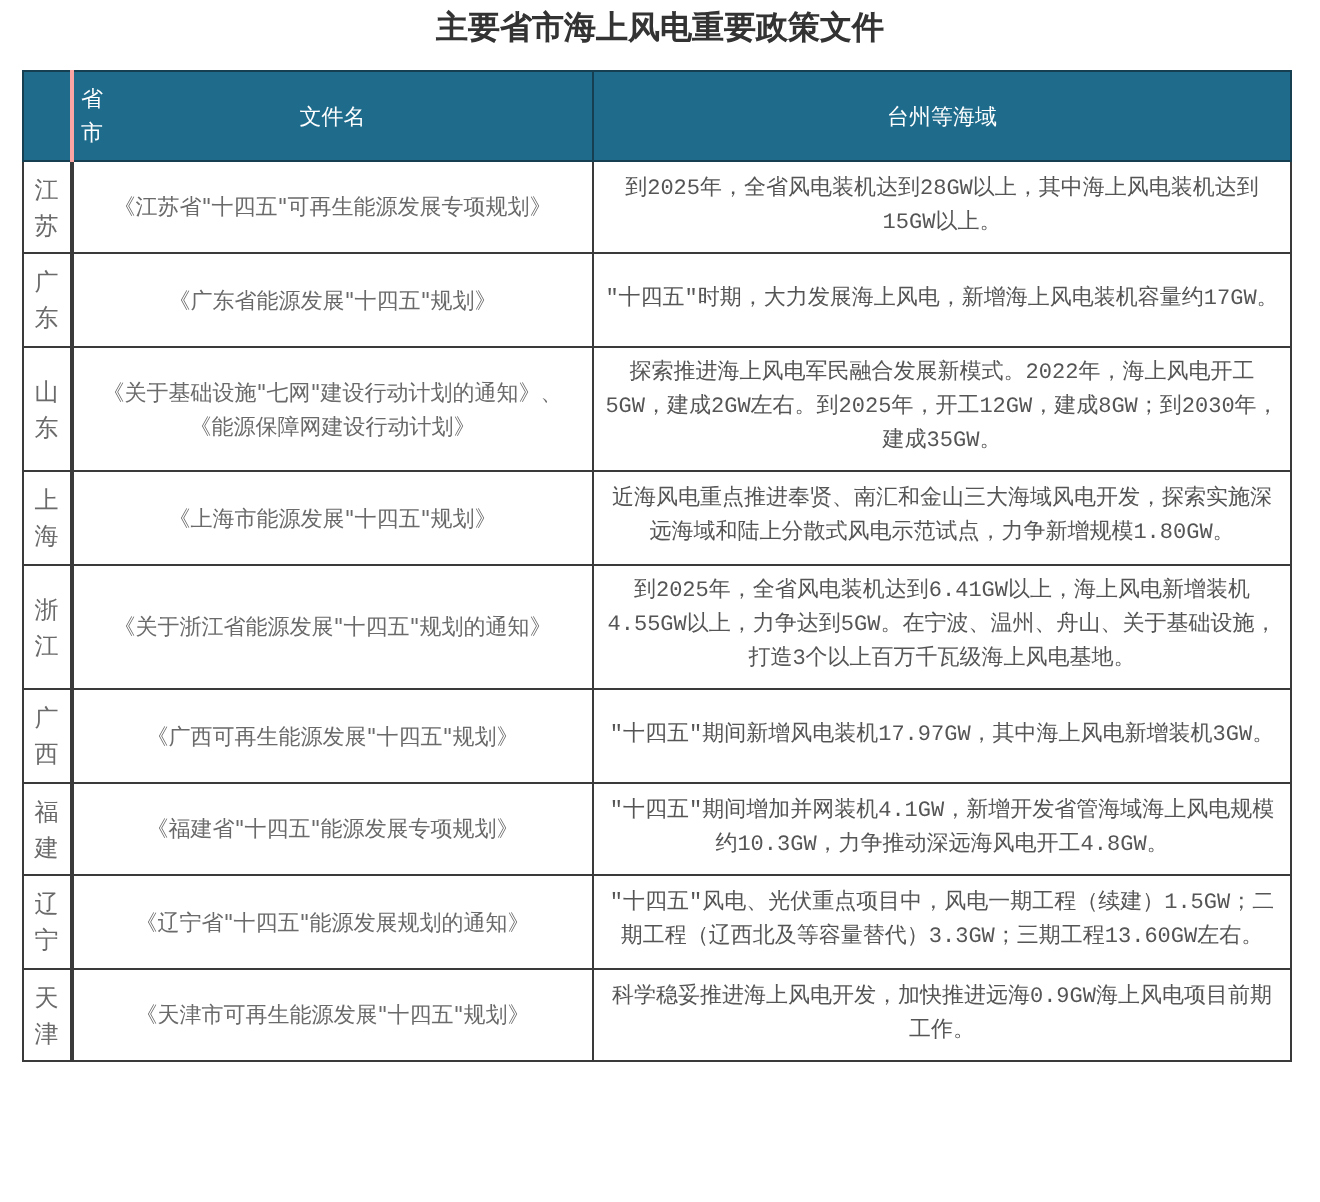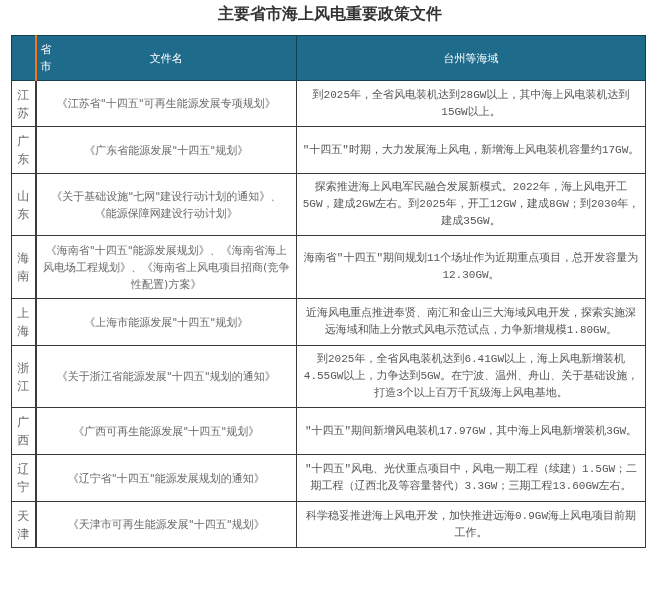--- a/index.html
+++ b/index.html
@@ -43,21 +43,21 @@
       padding: 0 6px;
     }
     table.policy thead th {
       background: #1e6b8c;
       color: #ffffff;
       font-weight: normal;
       height: 44px;
       border-color: #163f52;
     }
     table.policy thead th.col-prov {
-      border-right: 2px solid #f97316;
+      border-right: 2px solid #fca5a5;
       padding-left: 28px;
     }
     table.policy td.prov {
       color: #6a6a6a;
       font-size: 12px;
       line-height: 18px;
       padding: 4px 2px;
       border-right: 2px solid #3a3a3a;
     }
     table.policy td.doc {
@@ -104,40 +104,40 @@
     <tr style="height:47px">
       <td class="prov"><span class="vert">广东</span></td>
       <td class="doc">《广东省能源发展"十四五"规划》</td>
       <td class="content">"十四五"时期，大力发展海上风电，新增海上风电装机容量约17GW。</td>
     </tr>
     <tr style="height:62px">
       <td class="prov"><span class="vert">山东</span></td>
       <td class="doc">《关于基础设施"七网"建设行动计划的通知》、《能源保障网建设行动计划》</td>
       <td class="content">探索推进海上风电军民融合发展新模式。2022年，海上风电开工5GW，建成2GW左右。到2025年，开工12GW，建成8GW；到2030年，建成35GW。</td>
     </tr>
-    <tr style="height:63px">
-      <td class="prov"><span class="vert">海南</span></td>
-      <td class="doc">《海南省"十四五"能源发展规划》、《海南省海上风电场工程规划》、《海南省上风电项目招商(竞争性配置)方案》</td>
-      <td class="content">海南省"十四五"期间规划11个场址作为近期重点项目，总开发容量为12.30GW。</td>
-    </tr>
     <tr style="height:47px">
       <td class="prov"><span class="vert">上海</span></td>
       <td class="doc">《上海市能源发展"十四五"规划》</td>
       <td class="content">近海风电重点推进奉贤、南汇和金山三大海域风电开发，探索实施深远海域和陆上分散式风电示范试点，力争新增规模1.80GW。</td>
     </tr>
     <tr style="height:62px">
       <td class="prov"><span class="vert">浙江</span></td>
       <td class="doc">《关于浙江省能源发展"十四五"规划的通知》</td>
       <td class="content">到2025年，全省风电装机达到6.41GW以上，海上风电新增装机4.55GW以上，力争达到5GW。在宁波、温州、舟山、关于基础设施，打造3个以上百万千瓦级海上风电基地。</td>
     </tr>
     <tr style="height:47px">
       <td class="prov"><span class="vert">广西</span></td>
       <td class="doc">《广西可再生能源发展"十四五"规划》</td>
       <td class="content">"十四五"期间新增风电装机17.97GW，其中海上风电新增装机3GW。</td>
     </tr>
+    <tr style="height:46px">
+      <td class="prov"><span class="vert">福建</span></td>
+      <td class="doc">《福建省"十四五"能源发展专项规划》</td>
+      <td class="content">"十四五"期间增加并网装机4.1GW，新增开发省管海域海上风电规模约10.3GW，力争推动深远海风电开工4.8GW。</td>
+    </tr>
     <tr style="height:47px">
       <td class="prov"><span class="vert">辽宁</span></td>
       <td class="doc">《辽宁省"十四五"能源发展规划的通知》</td>
       <td class="content">"十四五"风电、光伏重点项目中，风电一期工程（续建）1.5GW；二期工程（辽西北及等容量替代）3.3GW；三期工程13.60GW左右。</td>
     </tr>
     <tr style="height:46px">
       <td class="prov"><span class="vert">天津</span></td>
       <td class="doc">《天津市可再生能源发展"十四五"规划》</td>
       <td class="content">科学稳妥推进海上风电开发，加快推进远海0.9GW海上风电项目前期工作。</td>
     </tr>

